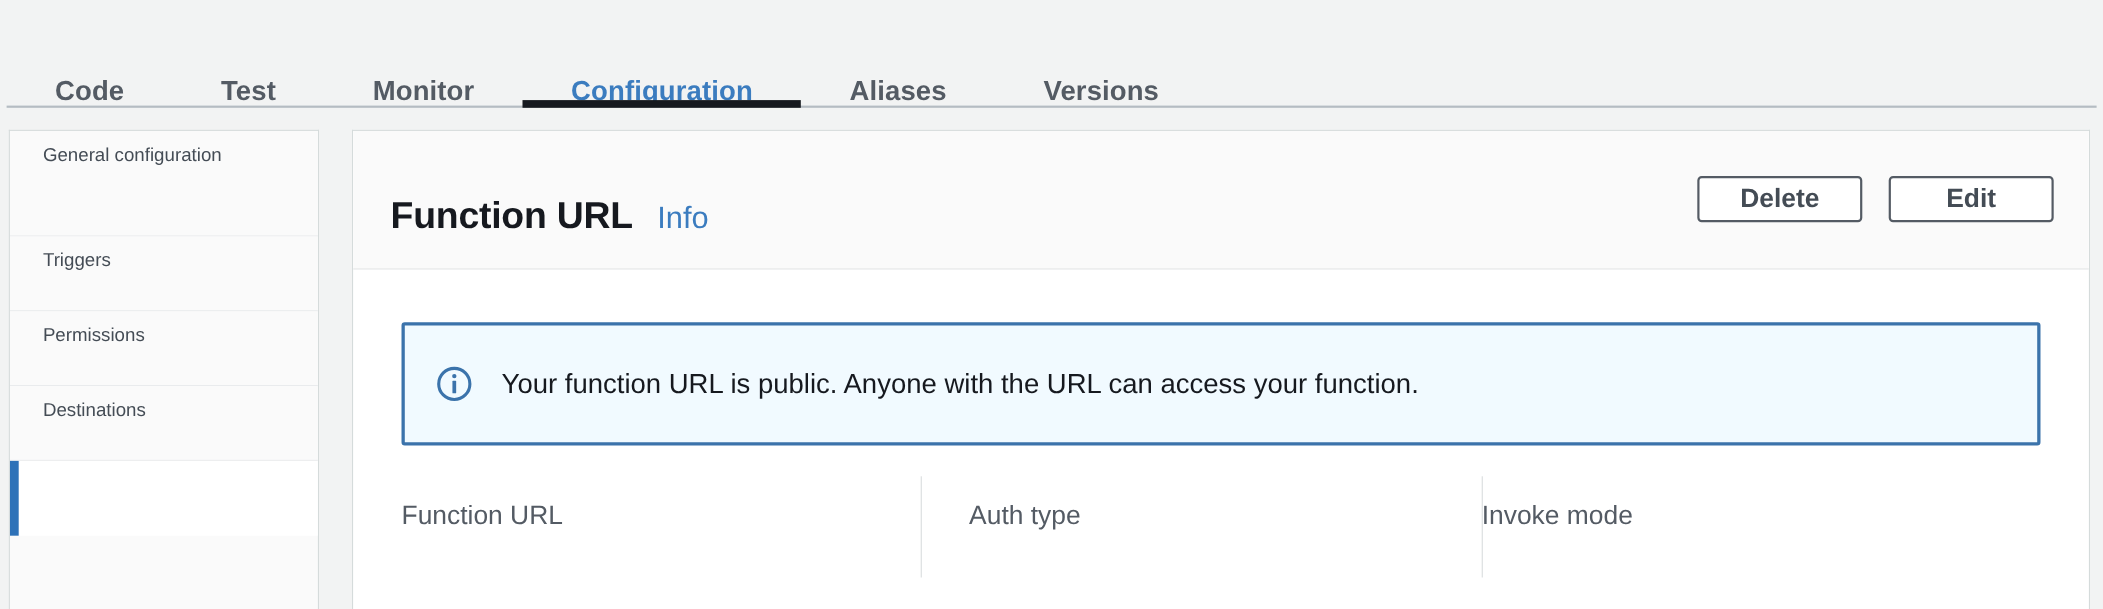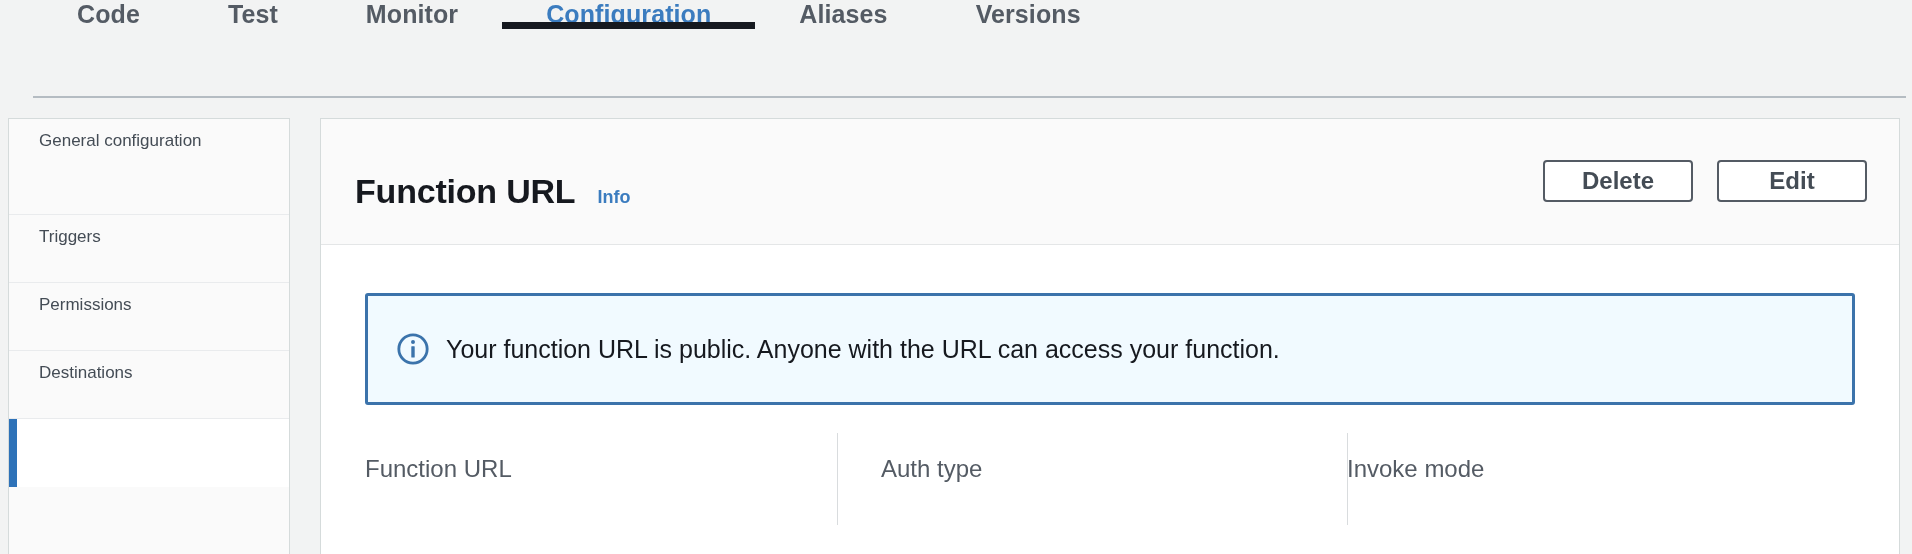--- a/index.html
+++ b/index.html
@@ -14,23 +14,22 @@
     font-family: "Liberation Sans", "DejaVu Sans", sans-serif;
     -webkit-font-smoothing: antialiased;
   }
 
   
   .tabbar {
     position: relative;
     height: 98px;
     background: #f2f3f3;
     display: flex;
-    align-items: flex-start;
+    align-items: flex-end;
     padding-left: 6px;
-    margin-left: 27px;
   }
   .tabbar::after {
     content: "";
     position: absolute;
     left: 6px; right: 6px; bottom: 0;
     height: 2px;
     background: #b5bcc2;
   }
   .tab {
     position: relative;
@@ -135,22 +134,22 @@
     align-items: baseline;
     gap: 22px;
   }
   .card-title {
     font-size: 34px;
     font-weight: bold;
     color: #16191f;
     letter-spacing: -0.2px;
   }
   .info-link {
-    font-size: 18px;
-    font-weight: bold;
+    font-size: 28px;
+    font-weight: normal;
     color: #3b7cbf;
     cursor: pointer;
     margin-top: 36px;
   }
   .btn-group { display: flex; gap: 24px; }
   .btn {
     min-width: 150px;
     height: 42px;
     padding: 0 26px;
     background: #ffffff;
@@ -165,21 +164,21 @@
     align-items: center;
     justify-content: center;
   }
 
   .card-body { padding: 48px 44px 0 44px; }
 
   
   .alert {
     display: flex;
     align-items: center;
-    gap: 16px;
+    gap: 26px;
     background: #f1faff;
     border: 3px solid #3b73ab;
     border-radius: 3px;
     padding: 26px 28px;
     min-height: 112px;
   }
   .alert-icon { flex: 0 0 auto; width: 34px; height: 34px; display:block; }
   .alert-text {
     font-size: 25px;
     color: #16191f;

